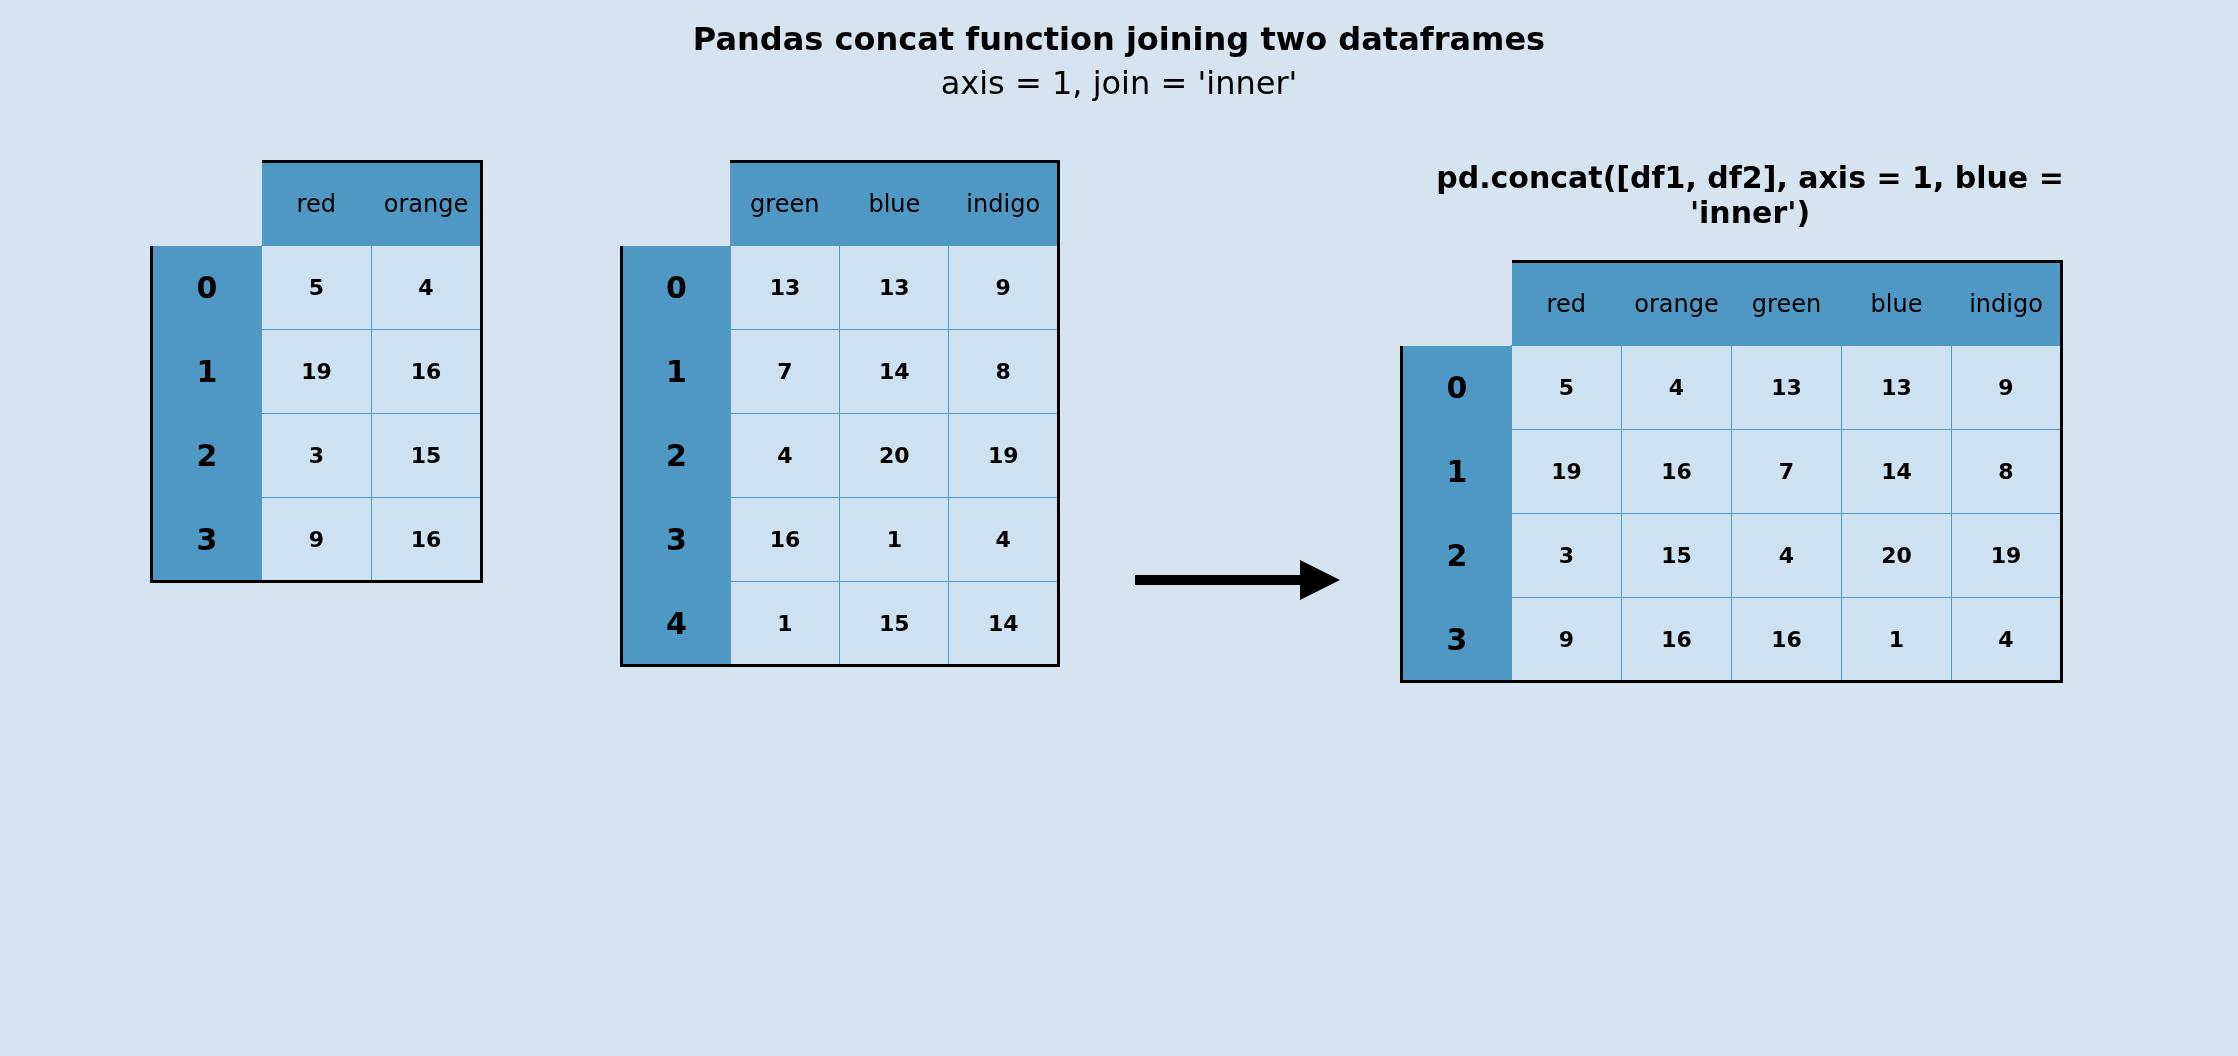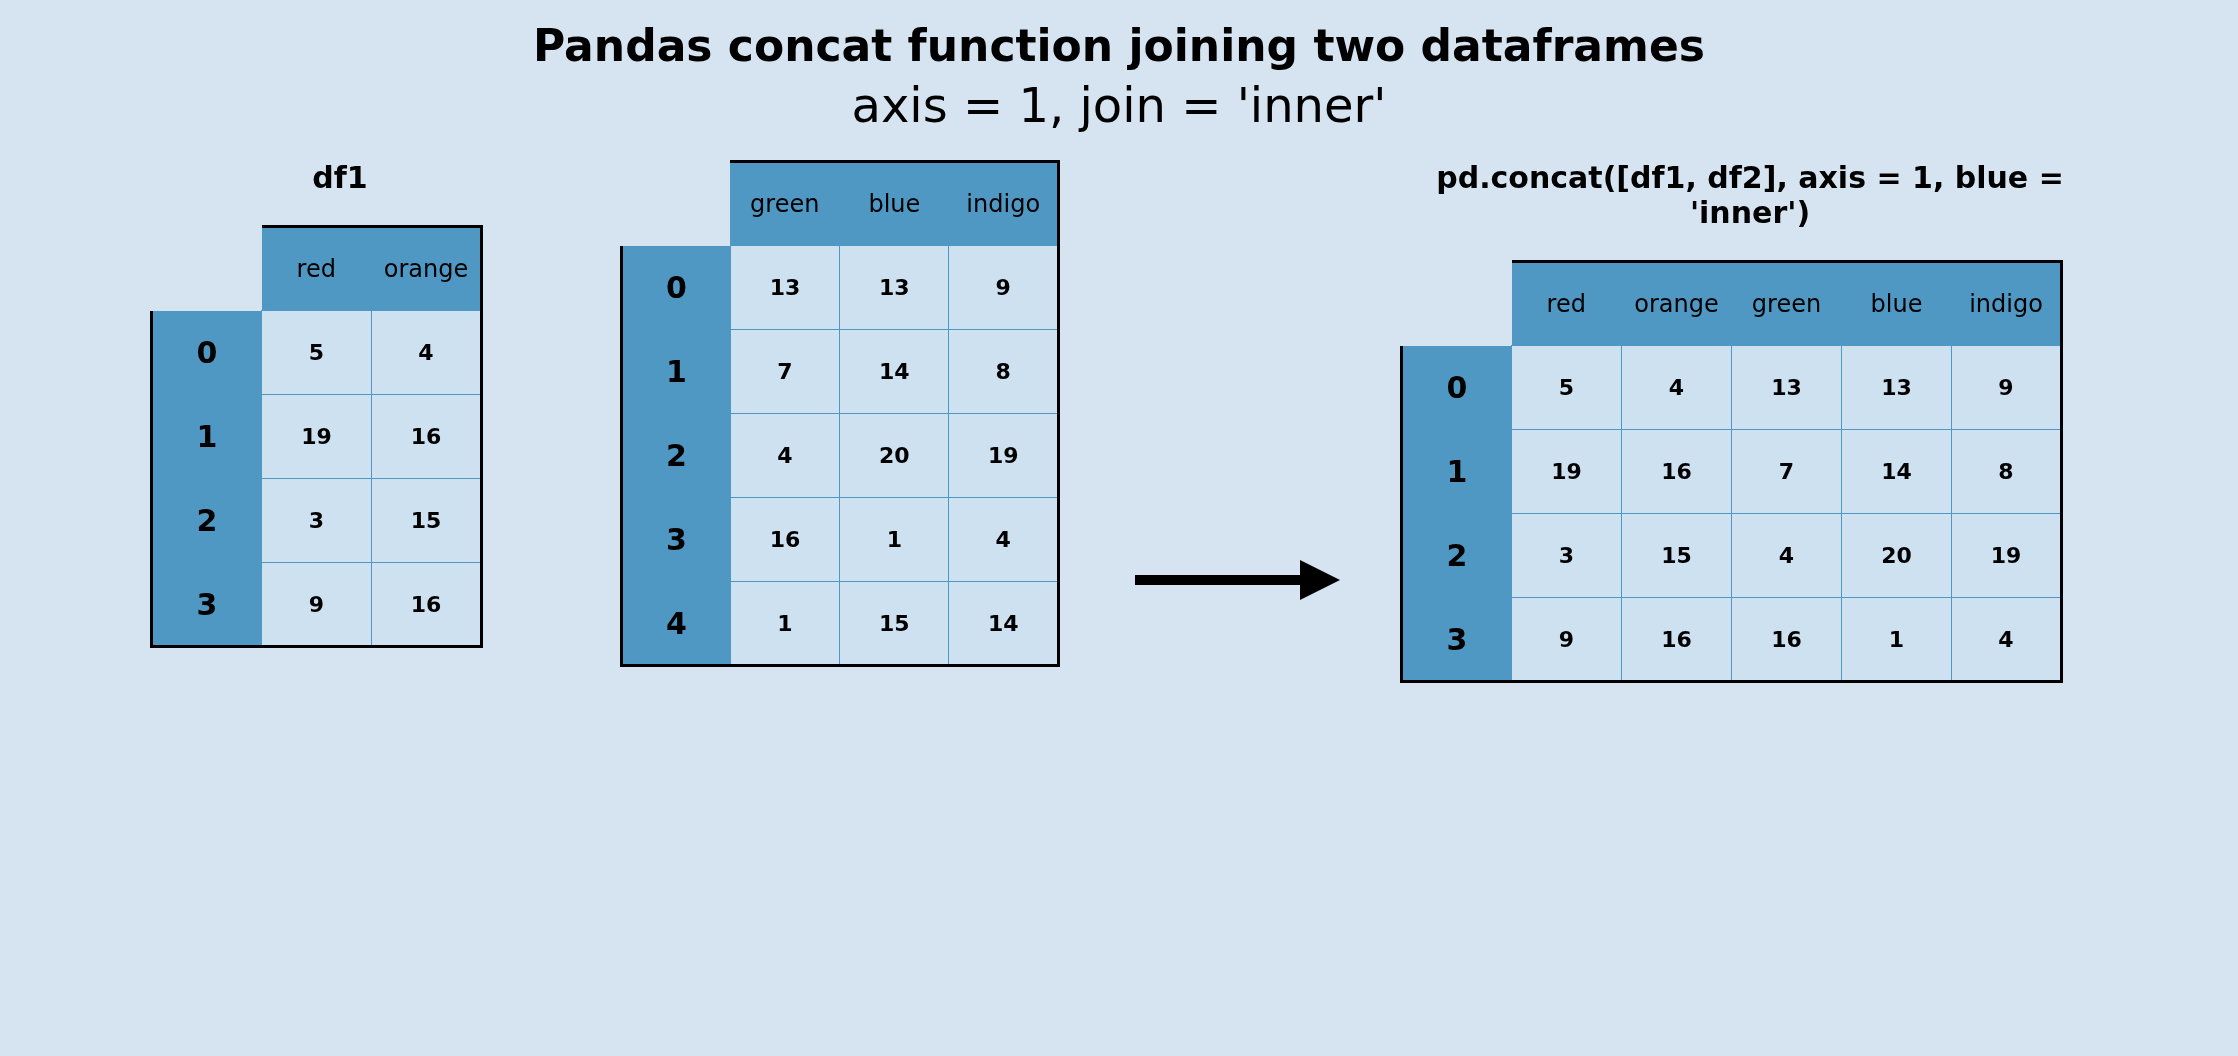--- a/index.html
+++ b/index.html
@@ -8,28 +8,28 @@
     padding: 0;
     background: #d5e4f0;
     font-family: "DejaVu Sans", "Verdana", sans-serif;
     width: 2238px;
     height: 1056px;
     position: relative;
   }
   .title {
     text-align: center;
     font-weight: 700;
-    font-size: 44px;
+    font-size: 32px;
     color: #000;
     padding-top: 20px;
   }
   .subtitle {
     text-align: center;
     font-weight: 400;
-    font-size: 48px;
+    font-size: 32px;
     color: #000;
     margin-top: 6px;
   }
   .stage {
     position: absolute;
     top: 160px;
     left: 0;
     width: 100%;
     height: 840px;
   }
@@ -111,21 +111,20 @@
 </style>
 </head>
 <body>
 
 <div class="title">Pandas concat function joining two dataframes</div>
 <div class="subtitle">axis = 1, join = 'inner'</div>
 
 <div class="stage">
 
   <div class="panel" id="panel-df1">
-    <div class="panel-label">df1</div>
     <table class="df">
       <tbody>
           <tr>
         <th class="corner"></th>
         <th class="colhead">red</th>
         <th class="colhead">orange</th>
       </tr>
       <tr>
         <th class="rowhead">0</th>
         <td class="cell">5</td>

